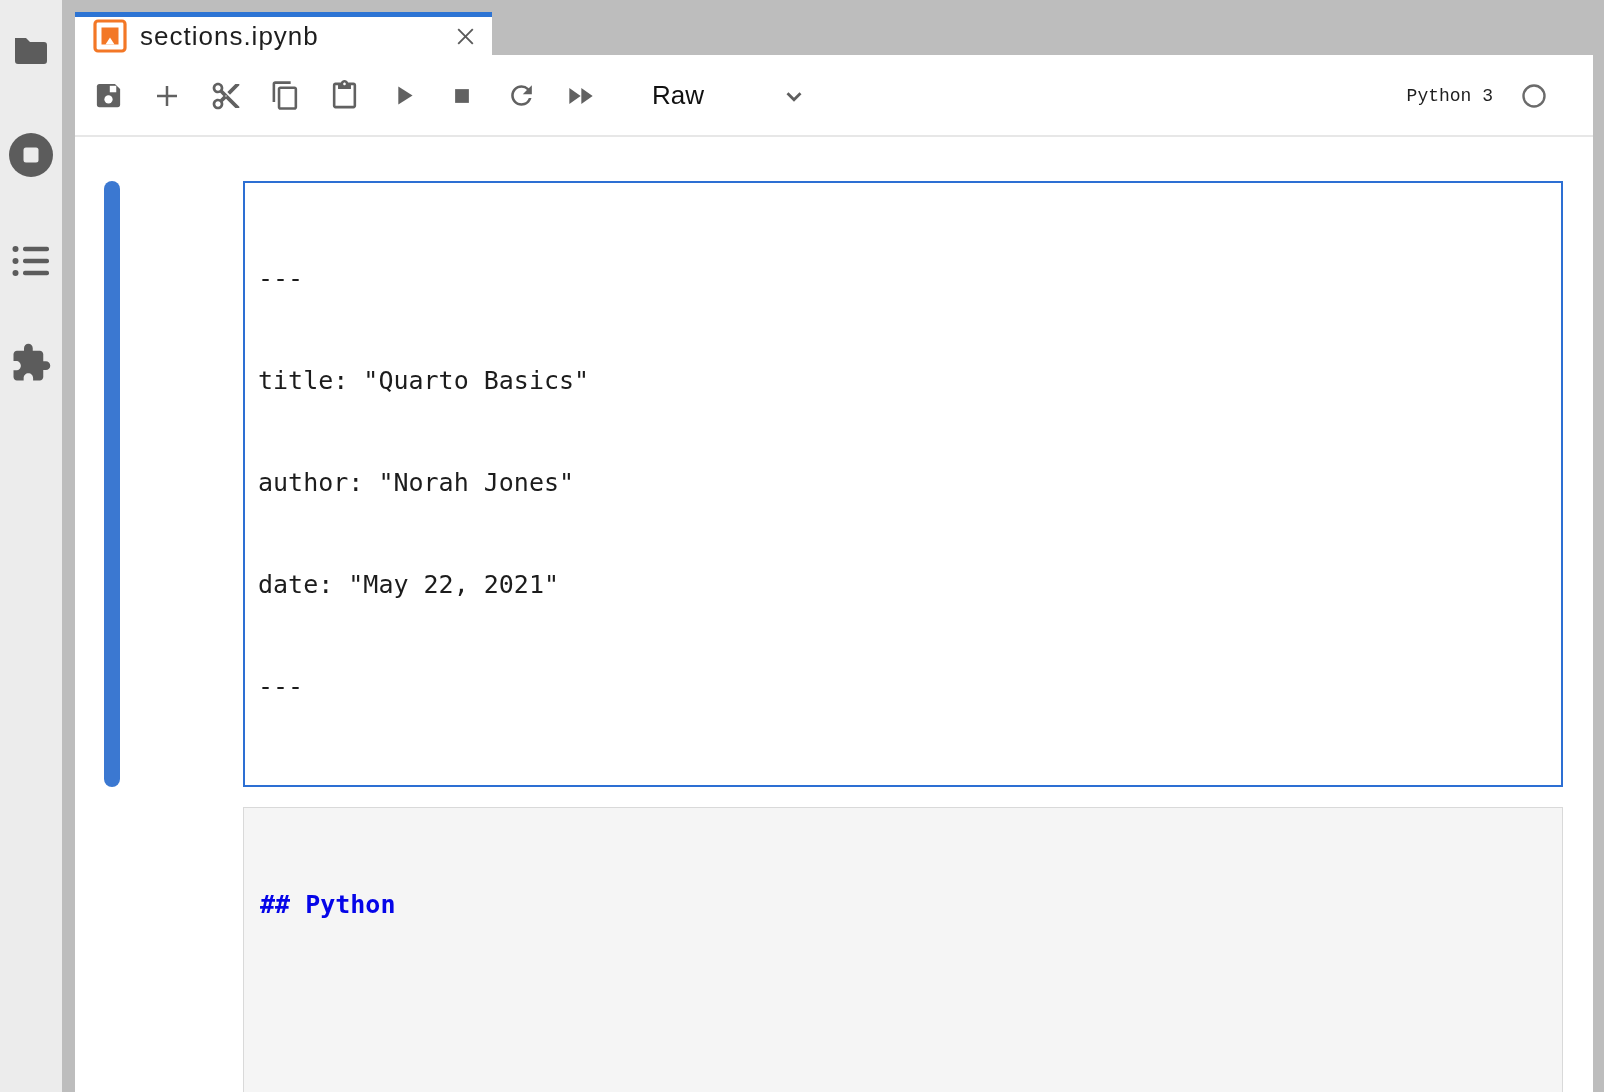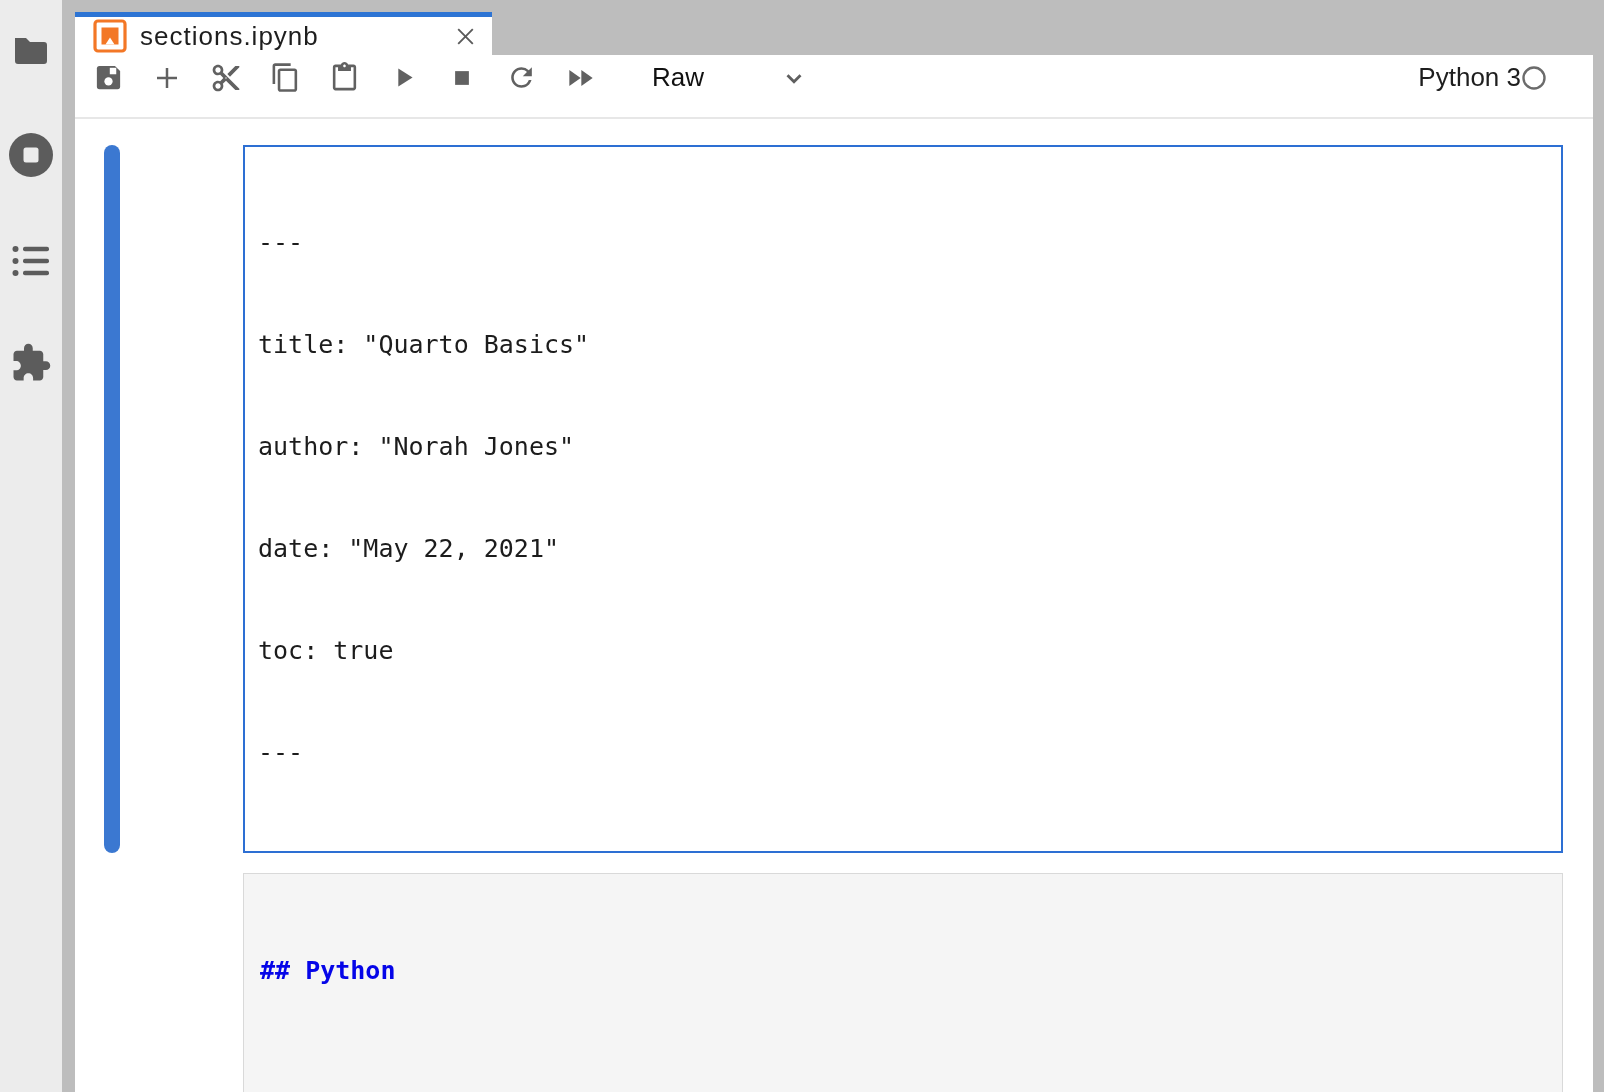--- a/index.html
+++ b/index.html
@@ -25,21 +25,21 @@
   .activity-item svg { fill:#5c5c5c; }
 
   .splitter {
     position:absolute; left:62px; top:0; bottom:0; width:13px; background:#bdbdbd;
   }
   .edge-right {
     position:absolute; right:0; top:0; bottom:0; width:11px; background:#bdbdbd;
   }
 
   
-  .main { position:absolute; left:75px; right:11px; top:0; bottom:0; display:flex; flex-direction:column; }
+  .main { position:absolute; left:75px; right:11px; top:0; bottom:0; display:flex; flex-direction:column;gap:18px; }
 
   
   .tabbar { height:55px; background:#bdbdbd; position:relative; flex:none; }
   .tab {
     position:absolute; left:0; top:12px; width:417px; height:43px;
     background:#ffffff; border-top:5px solid #2d74d4;
     display:flex; align-items:center; padding:0 14px 0 18px; cursor:pointer;
   }
   .tab-title {
     flex:1; margin-left:13px; font-size:26px; letter-spacing:1px; color:#1e1e1e;
@@ -56,21 +56,21 @@
     width:34px; height:34px; margin-right:25px; flex:none;
     display:flex; align-items:center; justify-content:center; cursor:pointer;
   }
   .tbtn svg { fill:#616161; }
   .celltype-dropdown {
     margin-left:30px; width:155px; height:40px; display:flex; align-items:center;
     justify-content:space-between; cursor:pointer;
   }
   .celltype-value { font-size:26px; color:#111; }
   .kernel-area { margin-left:auto; display:flex; align-items:center; padding-right:46px; }
-  .kernel-name { font-size:26px; color:#1e1e1e; margin-right:0; }
+  .kernel-name { font-size:18px; color:#1e1e1e; margin-right:28px;font-family:Liberation Mono, monospace; }
   .kernel-status { width:26px; height:26px; display:flex; align-items:center; justify-content:center; cursor:pointer; }
 
   
   .content { flex:1; background:#ffffff; position:relative; overflow:hidden; }
   .cells { padding-top:26px; }
   .cell { position:relative; margin-left:168px; width:1320px; }
   .cell + .cell { margin-top:20px; }
 
   .collapser {
     position:absolute; left:-139px; top:0; bottom:0; width:16px;
@@ -243,21 +243,20 @@
   <div class="content">
     <div class="cells">
 
       <div class="cell">
         <div class="collapser"></div>
         <div class="editor editor-active">
           <div class="code-line">---</div>
           <div class="code-line">title: "Quarto Basics"</div>
           <div class="code-line">author: "Norah Jones"</div>
           <div class="code-line">date: "May 22, 2021"</div>
-          <div class="code-line">toc: true</div>
           <div class="code-line">---</div>
         </div>
       </div>
 
       <div class="cell cell-2">
         <div class="editor editor-idle">
           <div class="code-line tok-heading">## Python</div>
           
           
           

